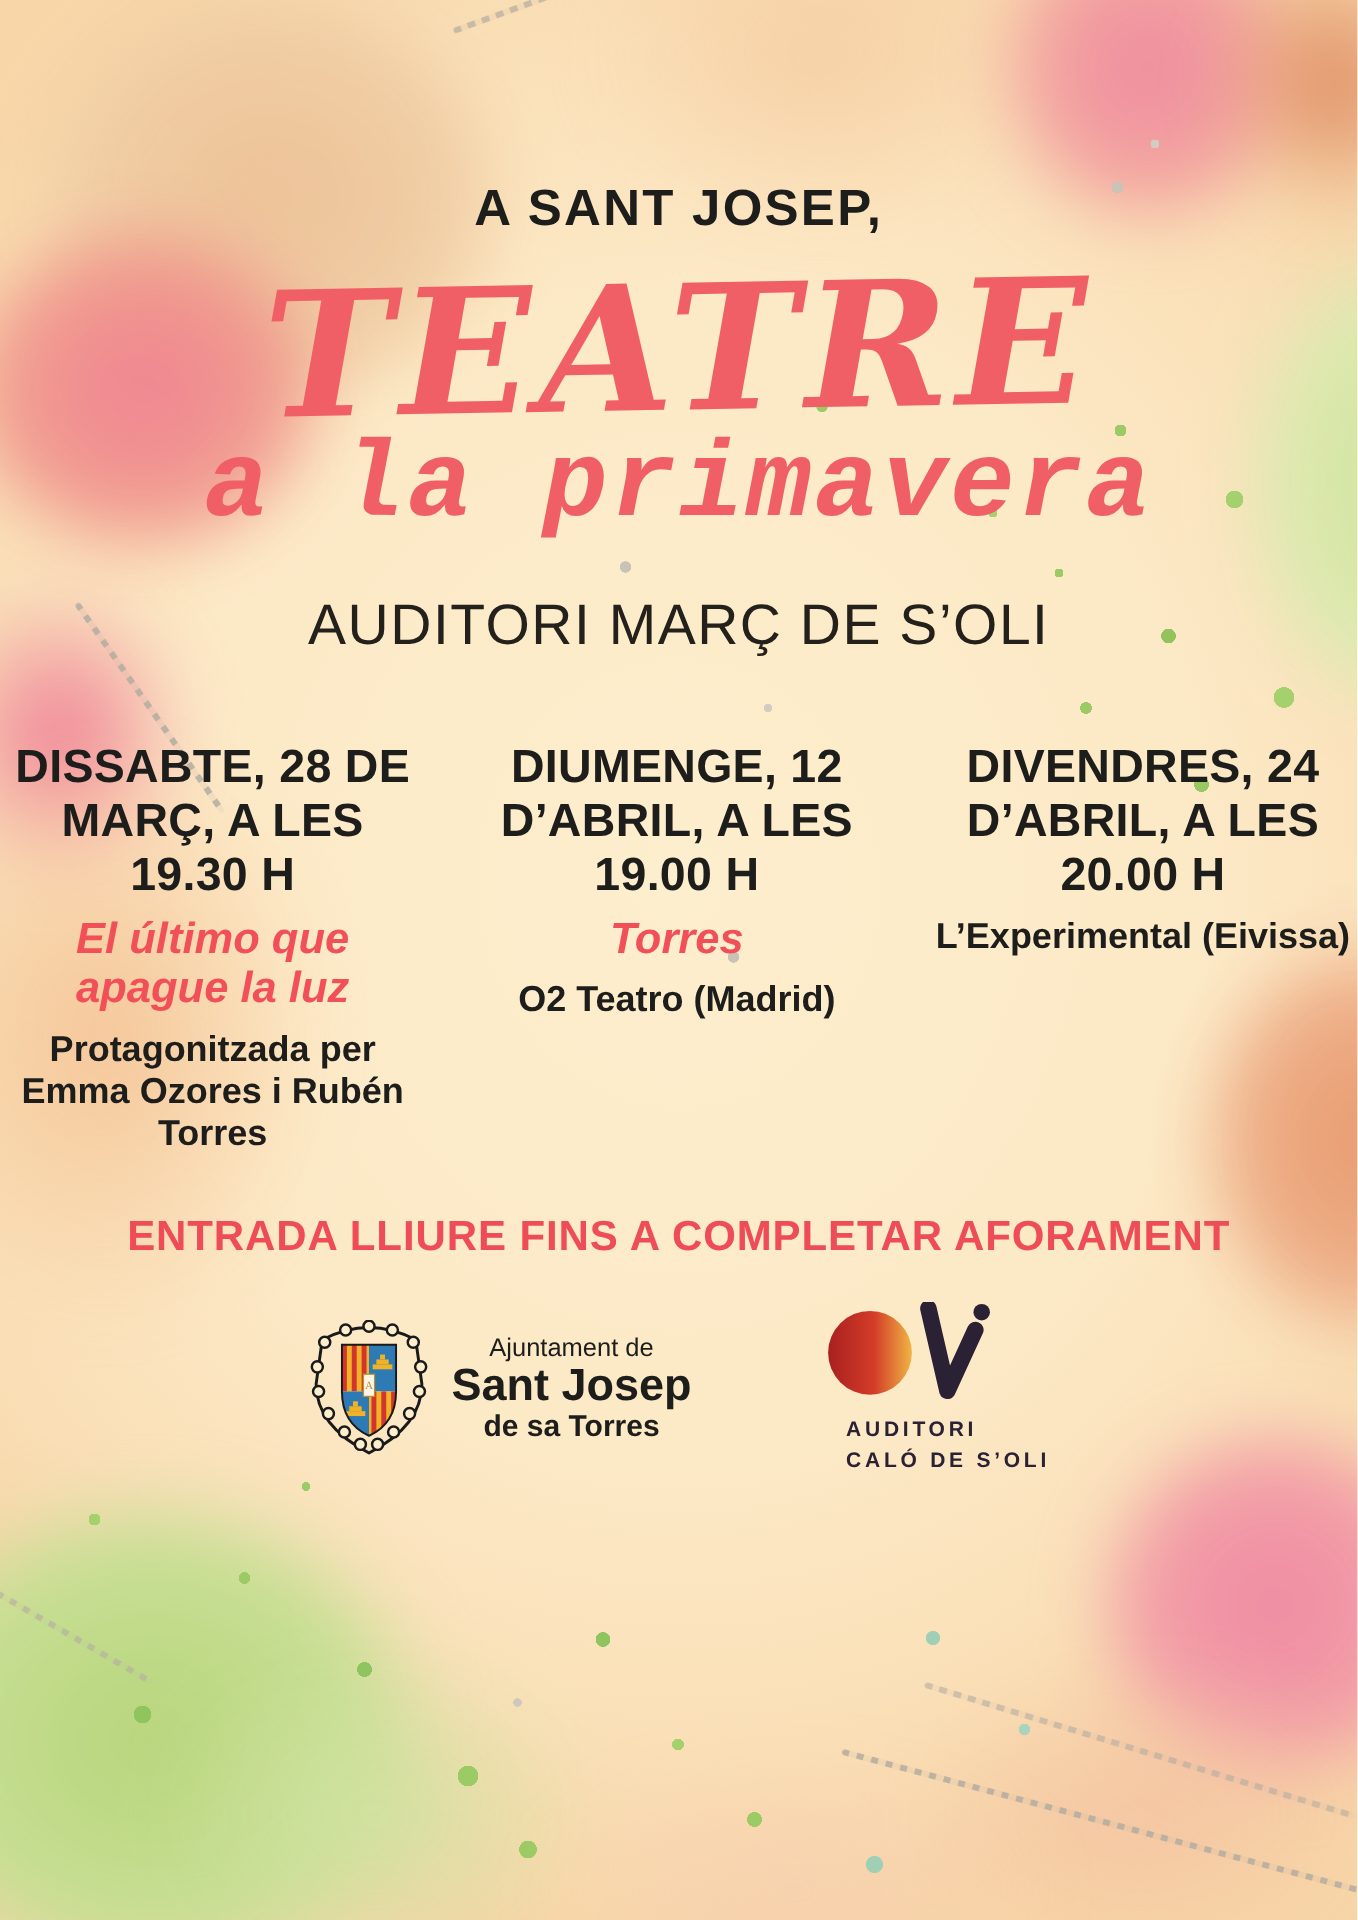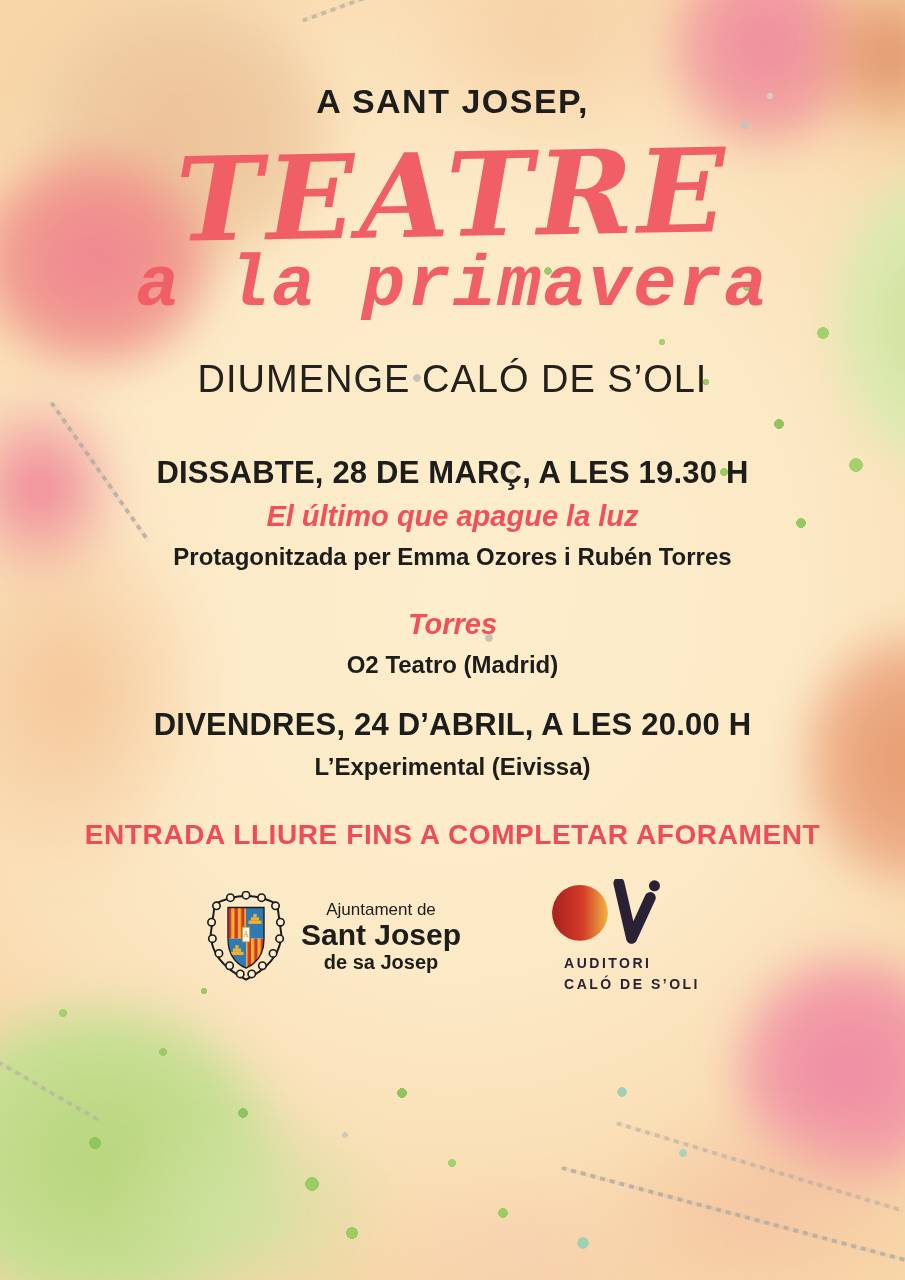--- a/index.html
+++ b/index.html
@@ -61,32 +61,32 @@
   }
   .glitter { position:absolute; background:repeating-linear-gradient(90deg,#b4aca0 0 5px,rgba(180,172,160,.15) 5px 10px); height:4px; border-radius:2px; opacity:.85; filter:blur(.4px); }
   .g1 { width:380px; left:555px; top:1215px; transform:rotate(15deg); }
   .g2 { width:300px; left:610px; top:1165px; transform:rotate(17deg); opacity:.6; }
   .g3 { width:170px; left:15px;  top:470px;  transform:rotate(55deg); }
   .g4 { width:120px; left:-10px; top:1090px; transform:rotate(30deg); opacity:.6; }
   .g5 { width:80px;  left:300px; top:5px;    transform:rotate(-20deg); opacity:.7; }
 
   
   .content { position:absolute; inset:0; display:flex; flex-direction:column; align-items:center; text-align:center; color:#1d1d1b; }
-  .pretitle { margin-top:82px; font-size:34px; font-weight:bold; letter-spacing:1.5px; }
+  .pretitle { margin-top:120px; font-size:34px; font-weight:bold; letter-spacing:1.5px; }
   .title-main {
     margin-top:14px; font-family:"DejaVu Serif","Liberation Serif",serif; font-style:italic; font-weight:bold;
     font-size:116px; line-height:1.05; color:#f15f66; letter-spacing:4px; transform:rotate(-1deg);
   }
   .title-script {
     margin-top:-10px; font-family:Liberation Mono, monospace; font-style:italic; font-weight:bold;
     font-size:72px; line-height:1.1; color:#f15f66; letter-spacing:2px;
   }
   .venue { margin-top:32px; font-size:38px; font-weight:normal; letter-spacing:1px; color:#24211c; }
 
-  .events { margin-top:54px; display:flex; flex-direction:column; gap:28px; }
+  .events { margin-top:54px; display:flex; gap:28px; }
   .event-date   { font-size:31px; font-weight:bold; letter-spacing:.2px; }
   .event-show   { margin-top:9px; font-size:29px; font-weight:bold; font-style:italic; color:#f15059; }
   .event-detail { margin-top:10px; font-size:24px; font-weight:bold; }
 
   .footer-note { margin-top:38px; font-size:28px; font-weight:bold; letter-spacing:.6px; color:#ee4d57; }
 
   .logos { margin-top:28px; display:flex; align-items:center; gap:88px; }
   .logo-aj { display:flex; align-items:center; gap:14px; }
   .aj-text { text-align:center; color:#1d1d1b; line-height:1.08; }
   .aj-l1 { display:block; font-size:17px; font-weight:normal; }
@@ -124,29 +124,30 @@
     <div class="glitter g5"></div>
   </div>
 
   <div class="content">
 
     <div class="pretitle">A SANT JOSEP,</div>
 
     <h1 class="title-main">TEATRE</h1>
     <h2 class="title-script">a la primavera</h2>
 
-    <div class="venue">DIUMENGE CALÓ DE S’OLI</div>
+    <div class="venue">AUDITORI MARÇ DE S’OLI</div>
 
     <section class="events">
       <div class="event">
         <div class="event-date">DISSABTE, 28 DE MARÇ, A LES 19.30 H</div>
         <div class="event-show">El último que apague la luz</div>
         <div class="event-detail">Protagonitzada per Emma Ozores i Rubén Torres</div>
       </div>
       <div class="event">
+        <div class="event-date">DIUMENGE, 12 D’ABRIL, A LES 19.00 H</div>
         <div class="event-show">Torres</div>
         <div class="event-detail">O2 Teatro (Madrid)</div>
       </div>
       <div class="event">
         <div class="event-date">DIVENDRES, 24 D’ABRIL, A LES 20.00 H</div>
         <div class="event-detail">L’Experimental (Eivissa)</div>
       </div>
     </section>
 
     <div class="footer-note">ENTRADA LLIURE FINS A COMPLETAR AFORAMENT</div>
@@ -195,21 +196,21 @@
             <use href="#pyr" x="53" y="28"></use>
             <use href="#pyr" x="31" y="66"></use>
             <rect x="45.5" y="44" width="9" height="18" fill="#fdf6e6" stroke="#b89235" stroke-width="1"></rect>
             <text x="50" y="56" font-size="9" font-family="Liberation Serif, serif" fill="#b89235" text-anchor="middle">A</text>
           </g>
           <path d="M28,20 h44 v38 q0,26 -22,36 q-22,-10 -22,-36 z" fill="none" stroke="#1a1a1a" stroke-width="1.6"></path>
         </svg>
         <div class="aj-text">
           <span class="aj-l1">Ajuntament de</span>
           <span class="aj-l2">Sant Josep</span>
-          <span class="aj-l3">de sa Josep</span>
+          <span class="aj-l3">de sa Torres</span>
         </div>
       </div>
 
       <div class="logo-aud">
         <svg width="128" height="66" viewBox="0 0 150 78" aria-hidden="true">
           <defs>
             <linearGradient id="oliGrad" x1="0" y1="0" x2="1" y2="0">
               <stop offset="0" stop-color="#a8201f"></stop>
               <stop offset="0.55" stop-color="#d43c28"></stop>
               <stop offset="1" stop-color="#efb544"></stop>

